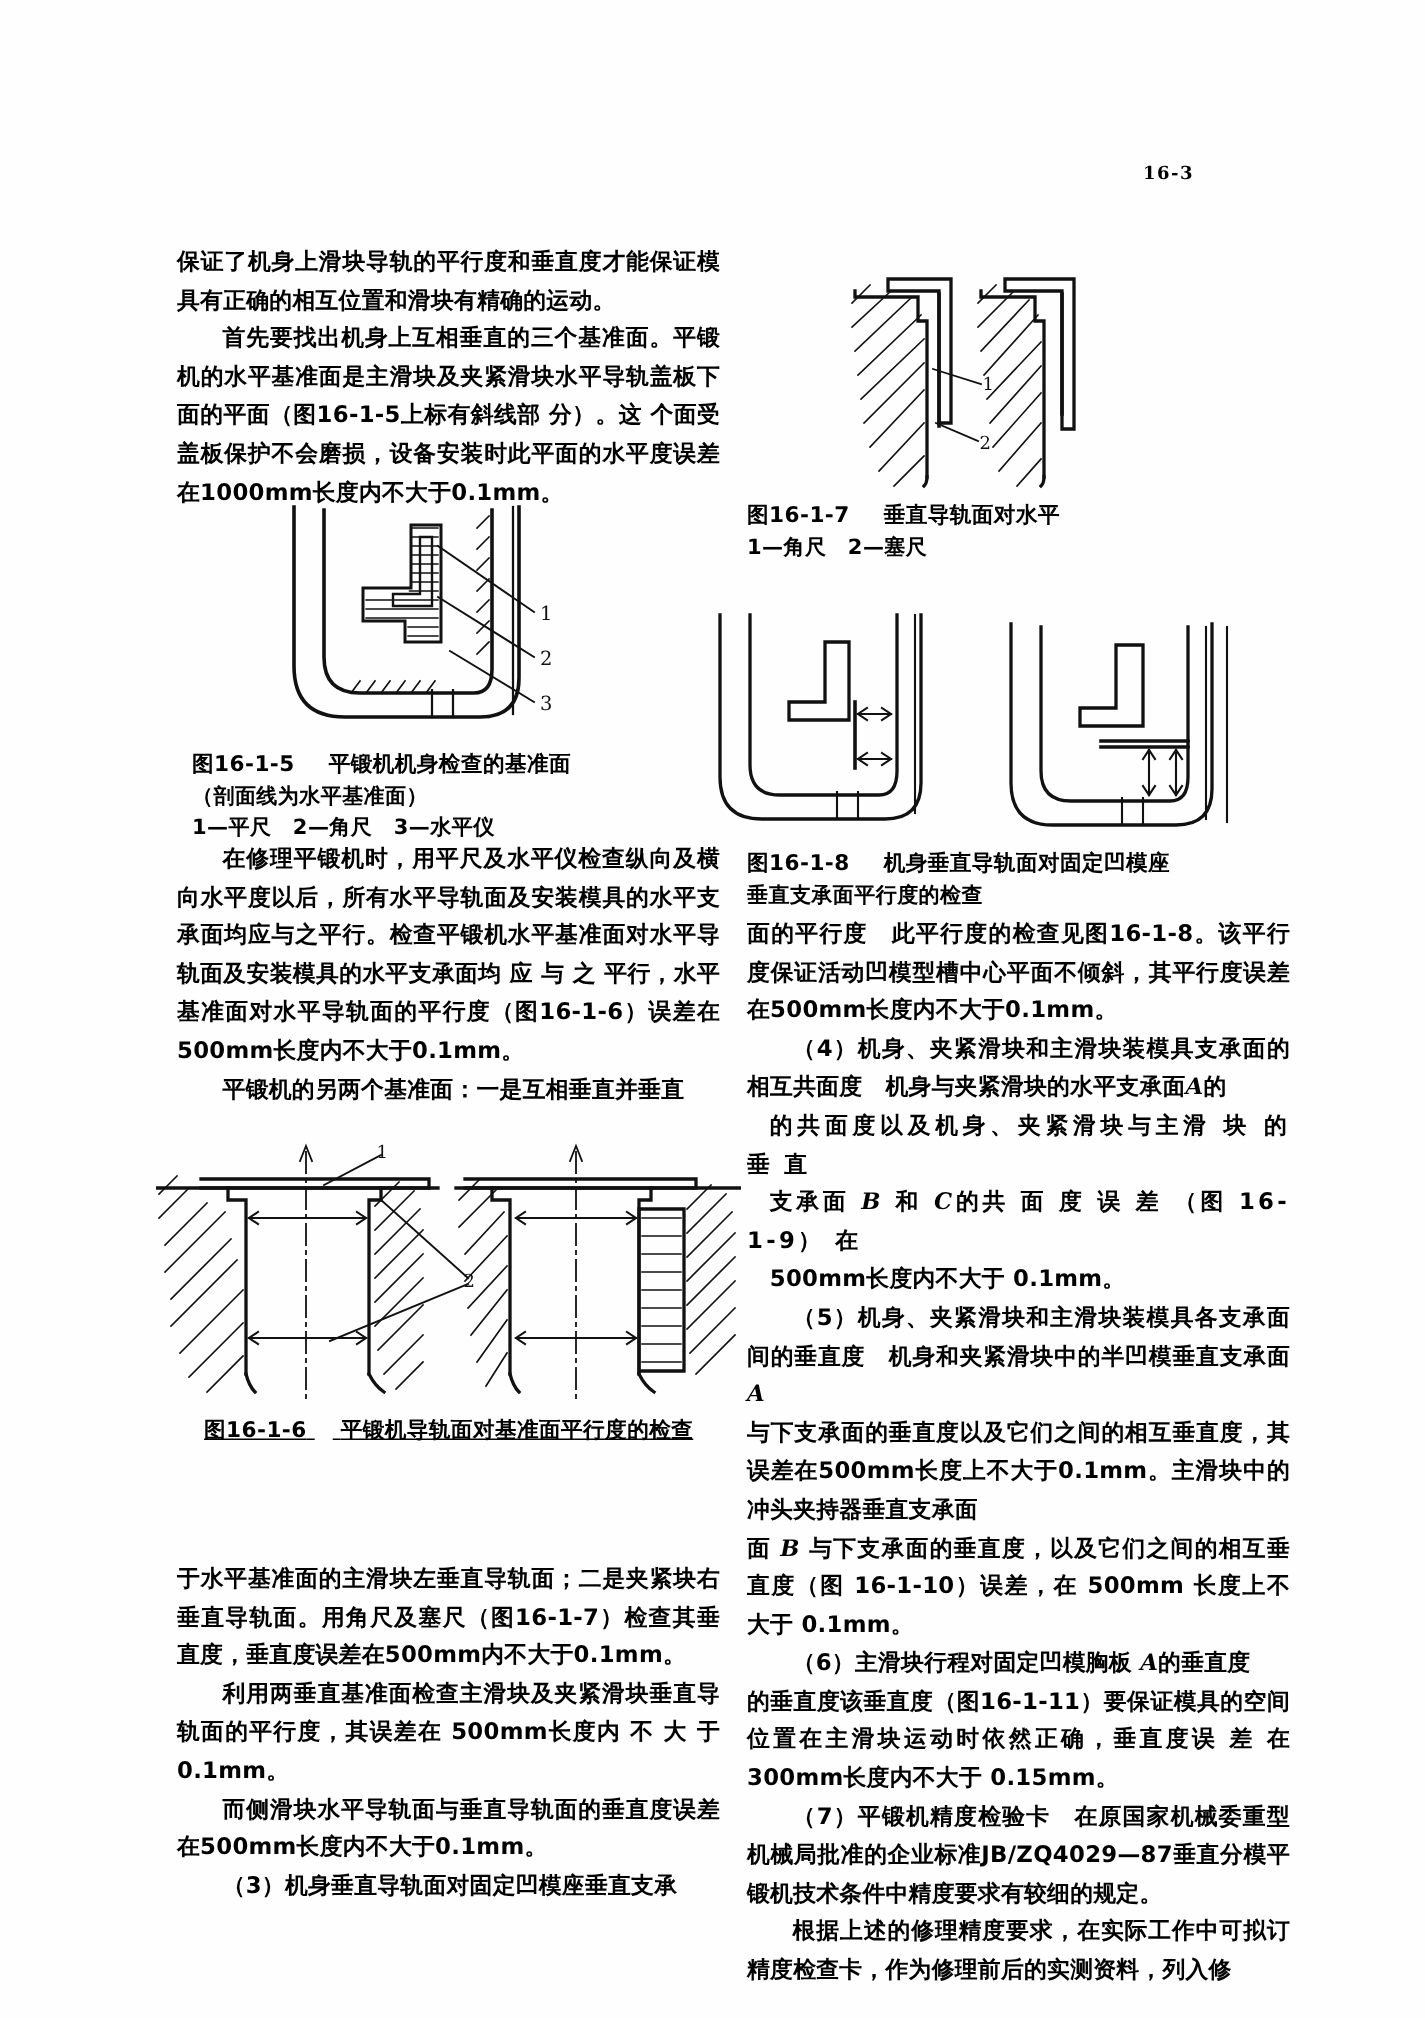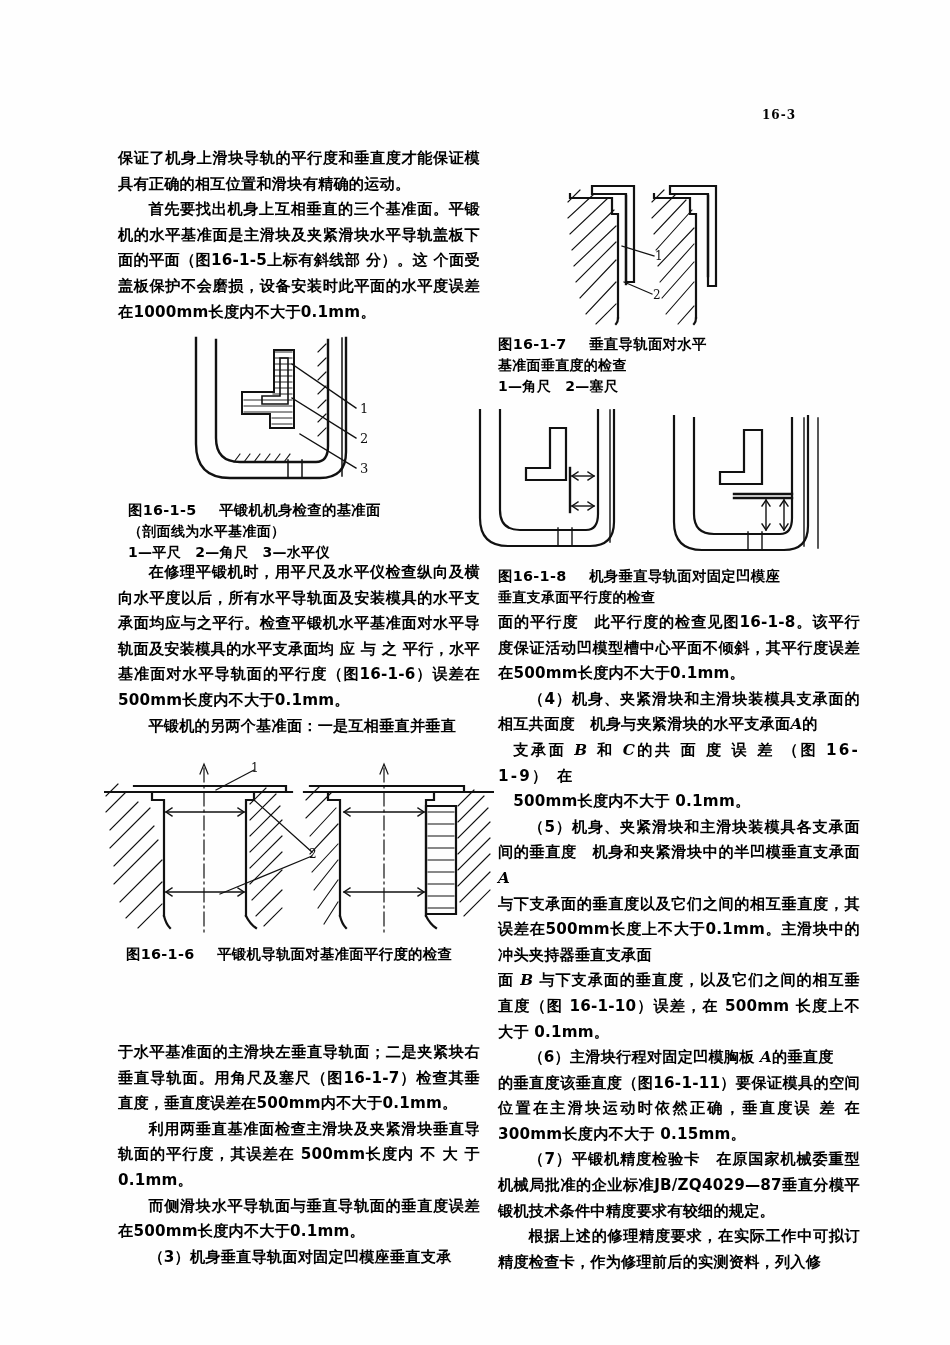--- a/index.html
+++ b/index.html
@@ -50,21 +50,21 @@
   svg{display:block;}
   .ln{stroke:#111;fill:none;stroke-linecap:square;}
 </style>
 </head>
 <body>
 
 <div class="page">
 
   <div class="pageno">16-3</div>
 
-  <div class="col col-left" style="top:146px;width:362px;">
+  <div class="col col-left" style="top:162px;width:362px;">
     <p>保证了机身上滑块导轨的平行度和垂直度才能保证模具有正确的相互位置和滑块有精确的运动。</p>
     <p class="ind">首先要找出机身上互相垂直的三个基准面。平锻机的水平基准面是主滑块及夹紧滑块水平导轨盖板下面的平面（图16-1-5上标有斜线部 分）。这 个面受盖板保护不会磨损，设备安装时此平面的水平度误差在1000mm长度内不大于0.1mm。</p>
   </div>
 
   <div class="fig" style="left:170px;top:326px;width:230px;">
     <svg width="230" height="172" viewBox="0 0 230 172">
       <g class="ln" stroke-width="2.4">
 
         <path d="M26 12 L26 118 Q26 152 60 152 L150 152 Q176 152 176 126 L176 12"></path>
 
@@ -200,21 +200,21 @@
         <path d="M246 52 L240 56 L246 60"></path>
         <path d="M314 52 L320 56 L314 60"></path>
       </g>
       <g class="ln" stroke-width="1.4">
         <path d="M240 136 L320 136"></path>
         <path d="M246 132 L240 136 L246 140"></path>
         <path d="M314 132 L320 136 L314 140"></path>
       </g>
     </svg>
   </div>
-  <div class="cap" style="position:absolute;left:126px;top:944px;width:362px;">
+  <div class="cap" style="position:absolute;left:136px;top:944px;width:362px;text-decoration:underline;">
     <div>
       <span>图16-1-6</span>
       <span style="display:inline-block;width:12px;"></span>
       <span>平锻机导轨面对基准面平行度的检查</span>
     </div>
   </div>
 
   <div class="col col-left" style="top:1040px;width:362px;">
     <p>于水平基准面的主滑块左垂直导轨面；二是夹紧块右垂直导轨面。用角尺及塞尺（图16-1-7）检查其垂直度，垂直度误差在500mm内不大于0.1mm。</p>
     <p class="ind">利用两垂直基准面检查主滑块及夹紧滑块垂直导轨面的平行度，其误差在 500mm长度内 不 大 于0.1mm。</p>
@@ -259,21 +259,20 @@
         <path d="M92 44 L104 32 M92 60 L116 36 M94 76 L126 42 M96 92 L132 52 M98 108 L134 70 M100 124 L134 86 M102 140 L134 104 M106 156 L134 124 M118 166 L134 148"></path>
       </g>
     </svg>
   </div>
   <div class="cap" style="position:absolute;left:498px;top:334px;width:362px;">
     <div>
       <span>图16-1-7</span>
       <span style="display:inline-block;width:12px;"></span>
       <span>垂直导轨面对水平</span>
     </div>
-    <div class="sub">基准面垂直度的检查</div>
     <div class="sub">1—角尺　2—塞尺</div>
   </div>
 
   <div class="fig" style="left:462px;top:406px;width:396px;">
     <svg width="396" height="158" viewBox="0 0 396 158">
 
       <g class="ln" stroke-width="2.2">
         <path d="M18 4 L18 112 Q18 140 46 140 L128 140 Q152 140 152 116 L152 4"></path>
         <path d="M38 4 L38 104 Q38 124 58 124 L124 124 Q136 124 136 108 L136 4"></path>
       </g>
@@ -333,20 +332,21 @@
       <span>图16-1-8</span>
       <span style="display:inline-block;width:12px;"></span>
       <span>机身垂直导轨面对固定凹模座</span>
     </div>
     <div class="sub">垂直支承面平行度的检查</div>
   </div>
 
   <div class="col col-right" style="top:610px;width:362px;">
     <p>面的平行度　此平行度的检查见图16-1-8。该平行度保证活动凹模型槽中心平面不倾斜，其平行度误差在500mm长度内不大于0.1mm。</p>
     <p class="ind"><span>（4）机身、夹紧滑块和主滑块装模具支承面的相互共面度　机身与夹紧滑块的水平支承面</span><span class="ital">A</span>的</p>
+    <p class="sp" style="text-indent:1em">的共面度以及机身、夹紧滑块与主滑 块 的 垂 直</p>
     <p class="sp" style="text-indent:1em">支承面 <span class="ital">B</span> <span>和</span> <span class="ital">C</span><span>的共 面 度 误 差 （图 16-1-9） 在</span></p>
     <p style="text-indent:1em">500mm长度内不大于 0.1mm。</p>
     <p class="ind"><span>（5）机身、夹紧滑块和主滑块装模具各支承面间的垂直度　机身和夹紧滑块中的半凹模垂直支承面</span><span class="ital">A</span></p>
     <p><span>与下支承面的垂直度以及它们之间的相互垂直度，其误差在500mm长度上不大于0.1mm。主滑块中的冲头夹持器垂直支承面</span></p>
     <p>面 <span class="ital">B</span> <span>与下支承面的垂直度，以及它们之间的相互垂直度（图 16-1-10）误差，在 500mm 长度上不大于 0.1mm。</span></p>
     <p class="ind"><span>（6）主滑块行程对固定凹模胸板</span> <span class="ital">A</span>的垂直度</p>
     <p>的垂直度该垂直度（图16-1-11）要保证模具的空间位置在主滑块运动时依然正确，垂直度误 差 在 300mm长度内不大于 0.15mm。</p>
     <p class="ind">（7）平锻机精度检验卡　在原国家机械委重型机械局批准的企业标准JB/ZQ4029—87垂直分模平锻机技术条件中精度要求有较细的规定。</p>
     <p class="ind">根据上述的修理精度要求，在实际工作中可拟订精度检查卡，作为修理前后的实测资料，列入修</p>
   </div>

